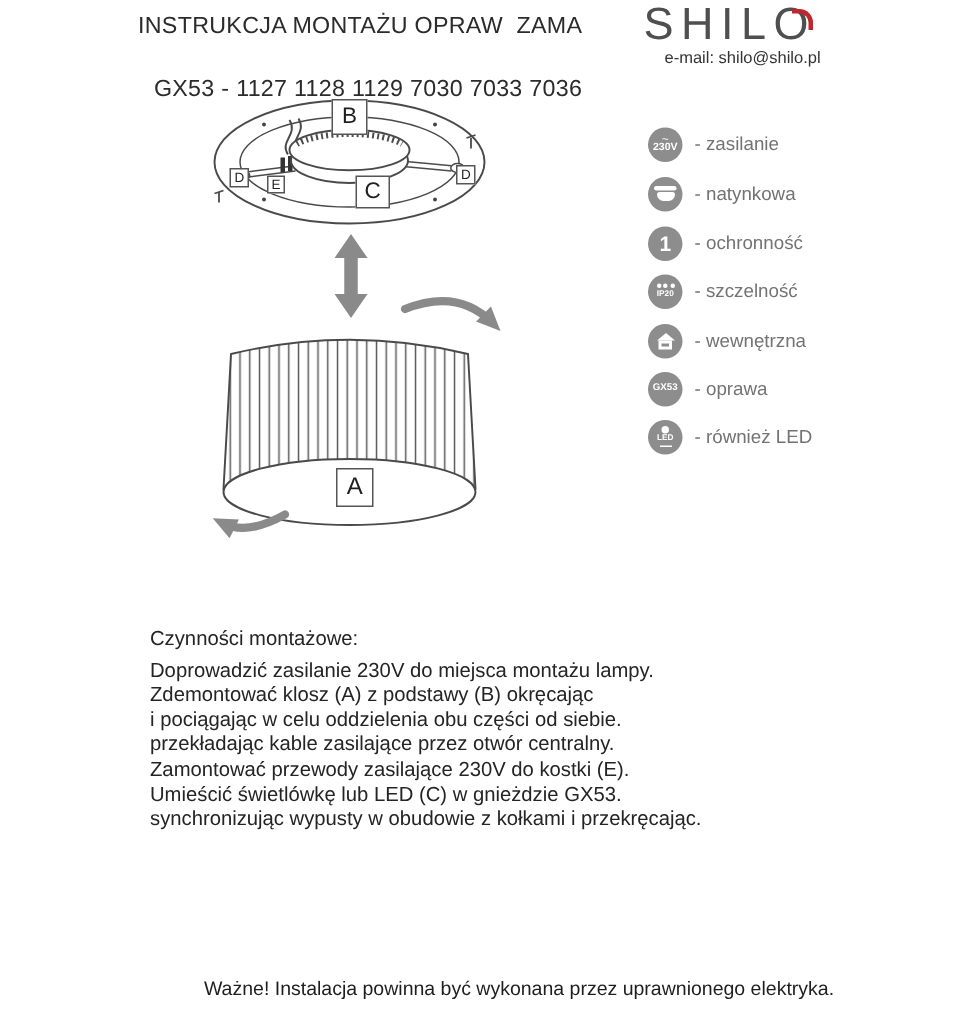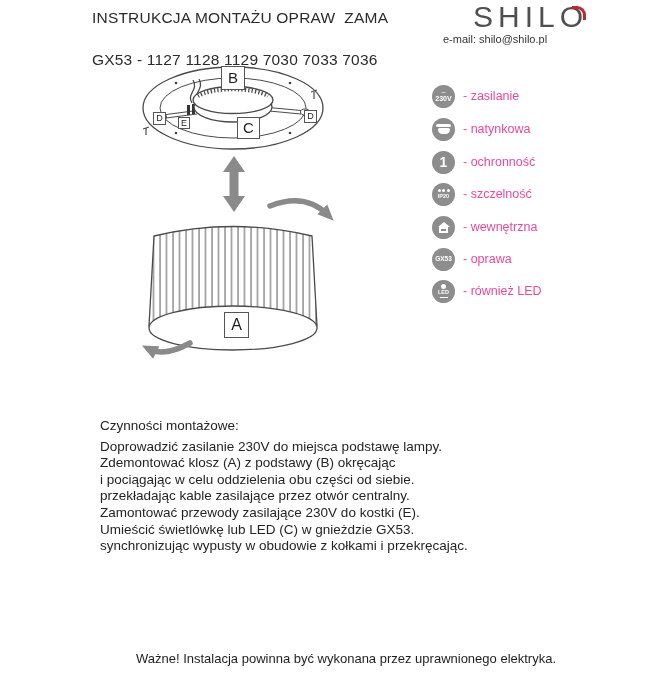--- a/index.html
+++ b/index.html
@@ -3,42 +3,42 @@
 <meta charset="utf-8">
 <style>
   html,body { margin:0; padding:0; }
   body {
     width:650px; height:677px; position:relative; overflow:hidden;
     background:#ffffff; color:#2e2e2e;
     font-family:"Liberation Sans", sans-serif;
   }
   
   .title { position:absolute; left:92px; top:7px; font-size:15.5px; line-height:21px;
-           color:#2b2b2b; letter-spacing:0.2px; white-space:pre-wrap; }
-  .logo { position:absolute; left:429px; top:0px;margin-left:44px; }
+           color:#2b2b2b; letter-spacing:0.2px; white-space:pre-wrap;text-align:right; }
+  .logo { position:absolute; left:429px; top:0px; }
   .logo-text { font-size:30px; line-height:34px; letter-spacing:5px; color:#4f4f4f; font-weight:400; }
   .logo-accent { position:absolute; top:6px; right:2px; width:11px; height:11px;
                  border-top:3.5px solid #c0272d; border-right:3.5px solid #c0272d;
                  border-top-right-radius:9px; }
   .email { position:absolute; left:443px; top:33px; font-size:11px; color:#333; }
 
   
   .diagram-svg { position:absolute; left:120px; top:60px; }
   .dlabel { position:absolute; border:1px solid #555; background:#fff; text-align:center;
             color:#1f1f1f; box-sizing:border-box; }
   #lab-b  { left:221px; top:66px;  width:24px; height:24px; font-size:15px; line-height:22px; }
   #lab-c  { left:237px; top:117px; width:23px; height:22px; font-size:15px; line-height:20px; }
   #lab-dl { left:153px; top:112px; width:13px; height:13px; font-size:9px;  line-height:11px; }
   #lab-e  { left:178px; top:117px; width:12px; height:12px; font-size:9px;  line-height:10px; }
   #lab-dr { left:304px; top:110px; width:13px; height:13px; font-size:9px;  line-height:11px; }
   #lab-a  { left:224px; top:312px; width:25px; height:26px; font-size:16px; line-height:24px; }
 
   
   .spec-row { position:absolute; left:432px; height:24px; display:flex; align-items:center; gap:8px; }
-  .spec-label { font-size:12.5px; color:#ec4899; white-space:nowrap; }
+  .spec-label { font-size:12.5px; color:#737373; white-space:nowrap; }
   .ic { width:23px; height:23px; border-radius:50%; background:#8d8d8d; color:#fff;
         display:flex; flex-direction:column; align-items:center; justify-content:center;
         flex:0 0 23px; line-height:1; }
   .ic .tilde { font-size:8px; line-height:5px; }
   .ic .t230 { font-size:7px; font-weight:bold; letter-spacing:0; }
   .ic .one  { font-size:14px; font-weight:bold; }
   .ic .dots { display:flex; gap:1.5px; margin-bottom:1.5px; }
   .ic .dots i { width:3px; height:3px; background:#fff; border-radius:50%; }
   .ic .tiny { font-size:5.5px; font-weight:bold; letter-spacing:0; }
   .ic .gx   { font-size:6.5px; font-weight:bold; }
@@ -198,21 +198,21 @@
   <span class="ic">
     <span class="led-dot"></span>
     <span class="tiny">LED</span>
     <span class="led-bar"></span>
   </span>
   <span class="spec-label">- również LED</span>
 </div>
 
 <div class="instructions">
   <div class="instr-head">Czynności montażowe:</div>
-  <div>Doprowadzić zasilanie 230V do miejsca podstawę lampy.</div>
+  <div>Doprowadzić zasilanie 230V do miejsca montażu lampy.</div>
   <div>Zdemontować klosz (A) z podstawy (B) okręcając</div>
   <div>i pociągając w celu oddzielenia obu części od siebie.</div>
   <div>przekładając kable zasilające przez otwór centralny.</div>
   <div>Zamontować przewody zasilające 230V do kostki (E).</div>
   <div>Umieścić świetlówkę lub LED (C) w gnieżdzie GX53.</div>
   <div>synchronizując wypusty w obudowie z kołkami i przekręcając.</div>
 </div>
 
 <div class="footer">Ważne! Instalacja powinna być wykonana przez uprawnionego elektryka.</div>
 

